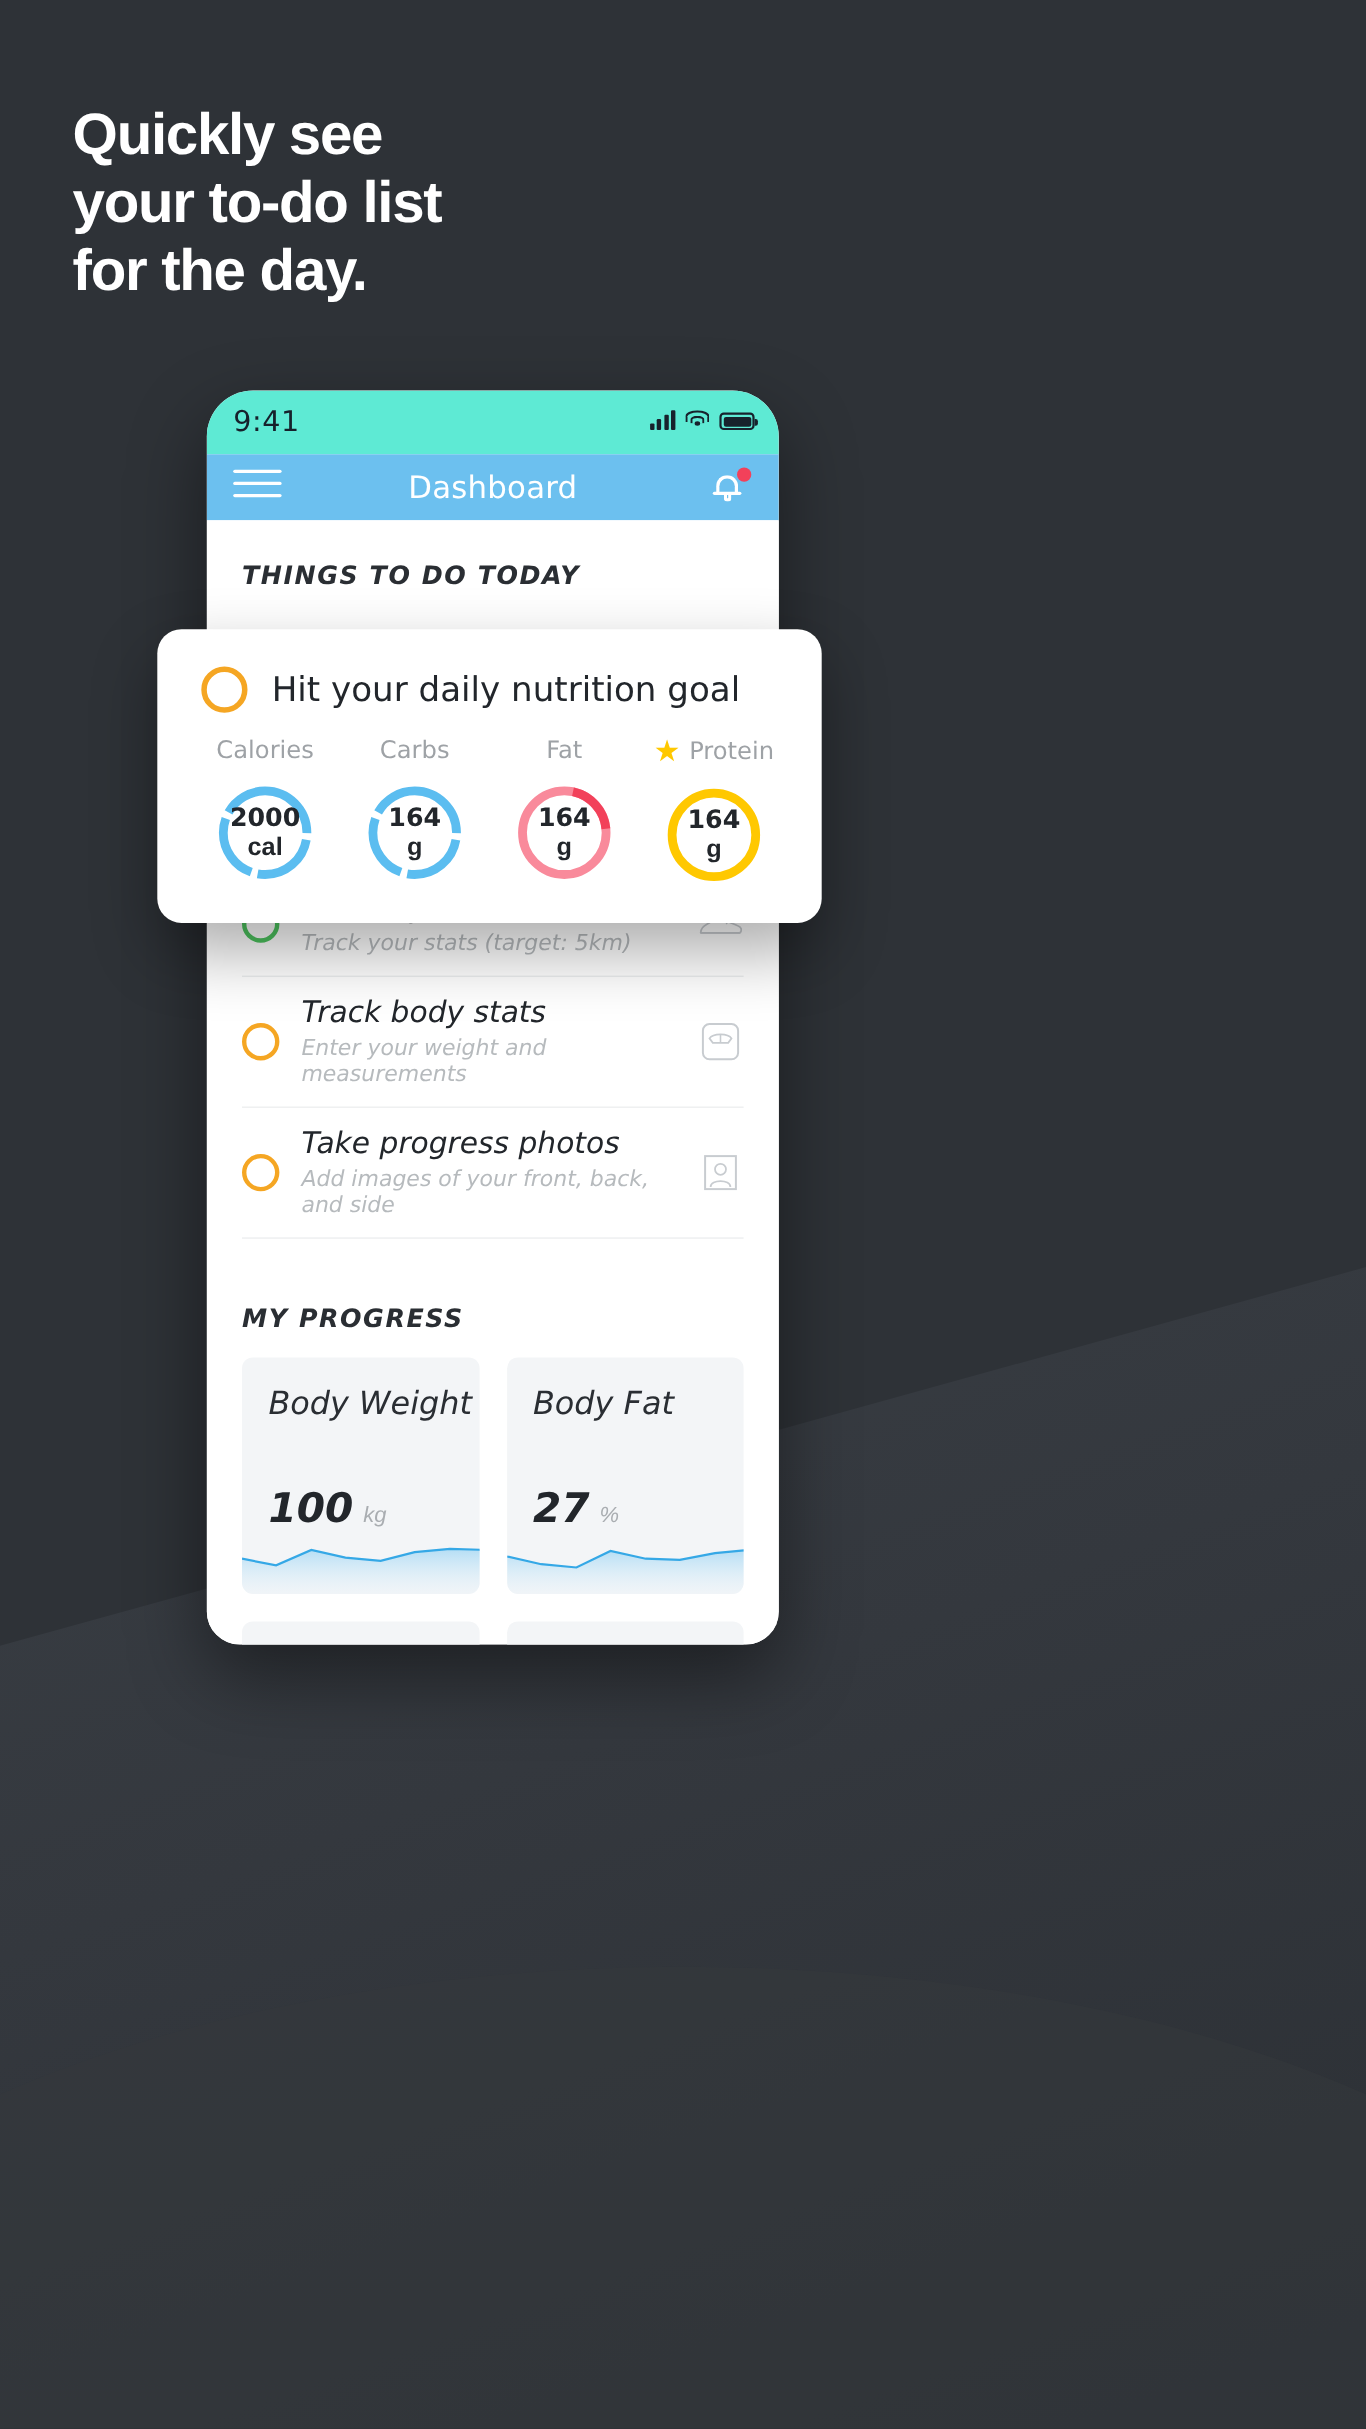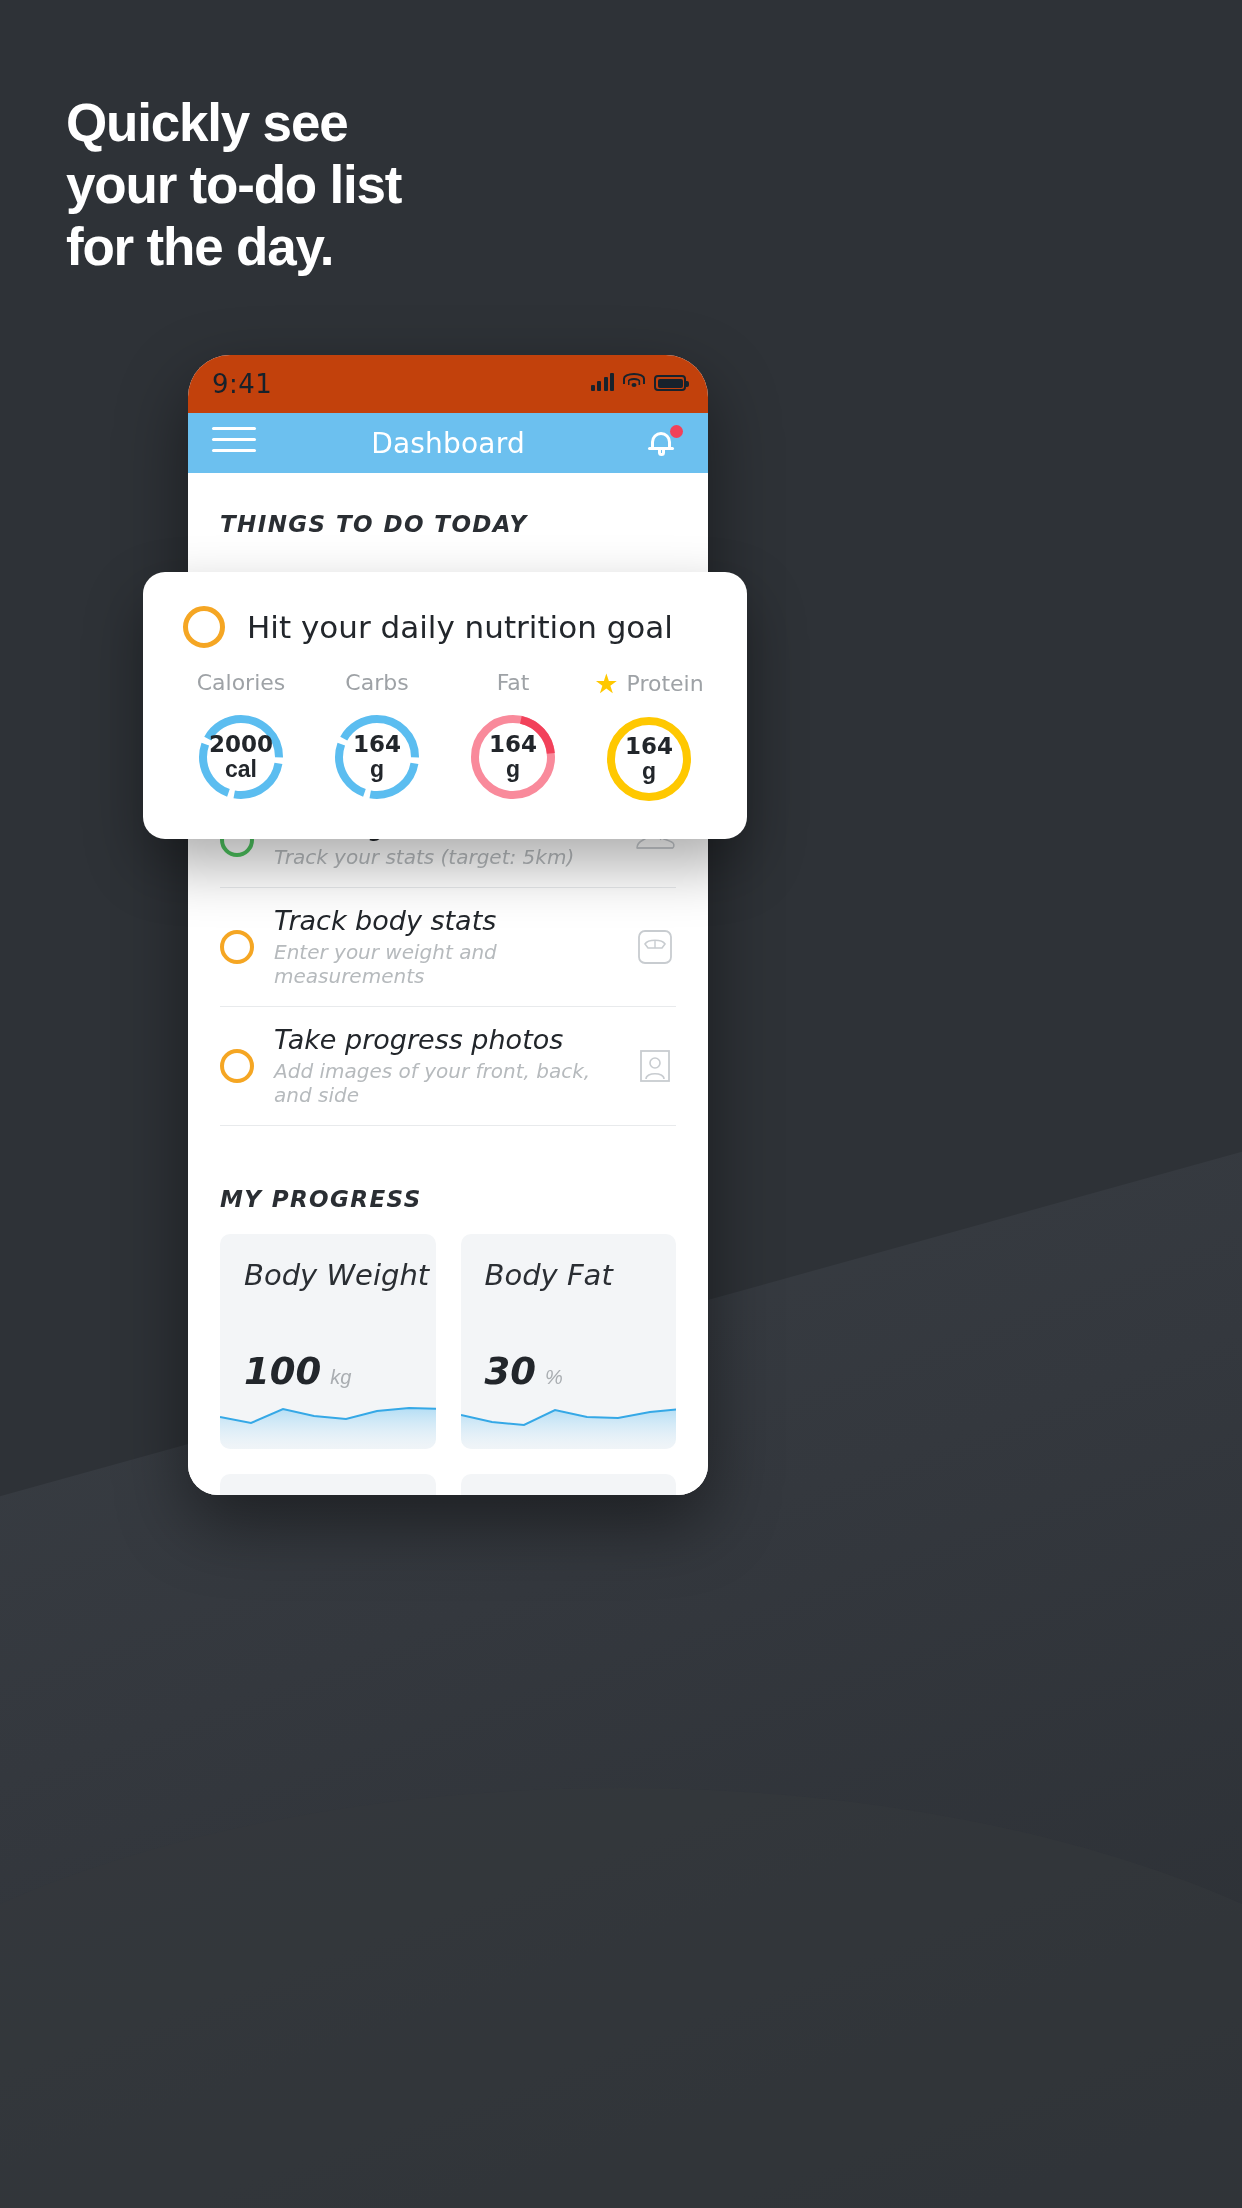--- a/index.html
+++ b/index.html
@@ -38,21 +38,21 @@
     position:absolute; left:188px; top:355px;
     width:520px; height:1140px;
     background:#ffffff;
     border-radius:42px 42px 30px 30px;
     overflow:hidden;
     z-index:4;
     box-shadow:0 28px 70px rgba(0,0,0,.45);
   }
   
   .statusbar{
-    height:58px; background:#c2410c; position:relative;
+    height:58px; background:#5eead4; position:relative;
   }
   .sb-time{
     position:absolute; left:24px; top:14px;
     font-size:26px; color:#16212b; letter-spacing:.5px;
     font-family:"DejaVu Sans", sans-serif;
   }
   .sb-right{
     position:absolute; right:22px; top:18px;
     display:flex; align-items:flex-end; gap:9px;
   }
@@ -277,21 +277,21 @@
               <stop offset="100%" stop-color="#dff0fb" stop-opacity=".15"></stop>
                 </linearGradient>
               </defs>
             <path d="M0 18 L31 24 L63 10 L94 17 L126 20 L157 12 L189 9 L220 10 L220 50 L0 50 Z" fill="url(#g1)"></path>
             <path d="M0 18 L31 24 L63 10 L94 17 L126 20 L157 12 L189 9 L220 10" fill="none" stroke="#35a8e6" stroke-width="2"></path>
           </svg>
         </div>
         <div class="pcard">
           <h4>Body Fat</h4>
           <div class="pval">
-            <b>30</b>
+            <b>27</b>
             <span>%</span>
           </div>
           <svg class="spark" viewBox="0 0 220 50" preserveAspectRatio="none">
             <defs>
                 <linearGradient id="g2" x1="0" y1="0" x2="0" y2="1">
               <stop offset="0%" stop-color="#9fd6f4" stop-opacity=".75"></stop>
               <stop offset="100%" stop-color="#dff0fb" stop-opacity=".15"></stop>
                 </linearGradient>
               </defs>
             <path d="M0 16 L31 23 L63 26 L94 11 L126 18 L157 19 L189 13 L220 10 L220 50 L0 50 Z" fill="url(#g2)"></path>

